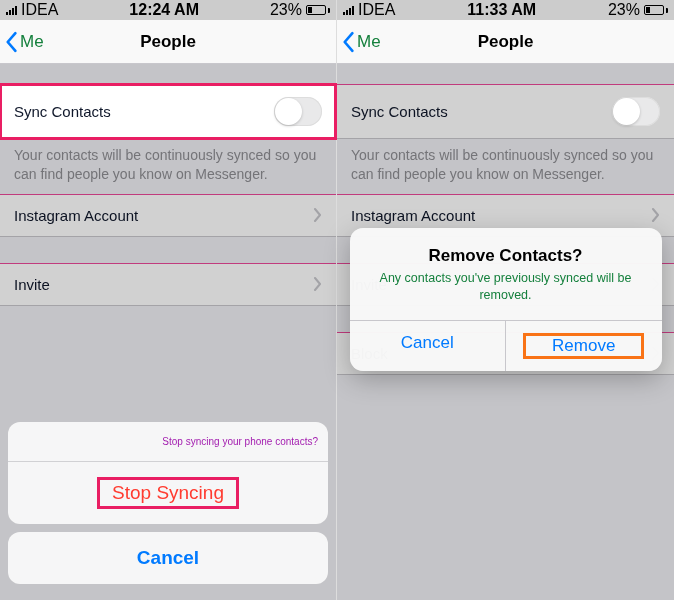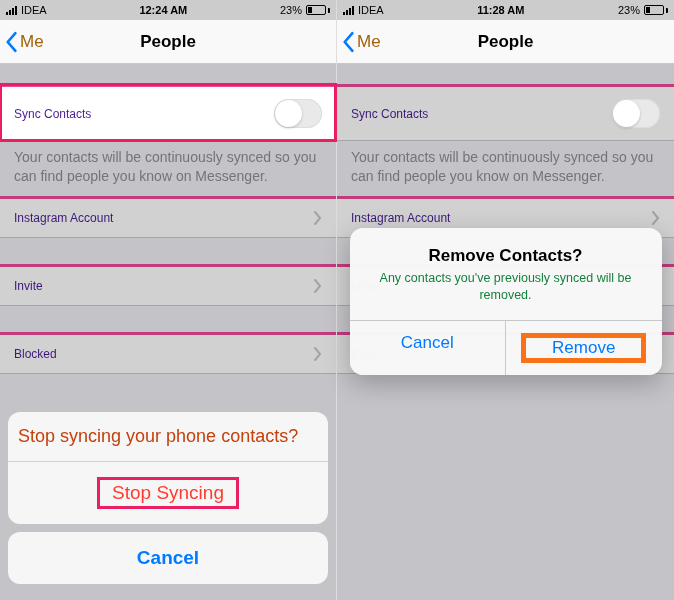--- a/index.html
+++ b/index.html
@@ -19,21 +19,21 @@
     position: relative;
     border-right: 1px solid #ddd;
   }
   .screen:last-child { border-right: none; }
   .statusbar {
     height: 20px;
     display: flex;
     align-items: center;
     justify-content: space-between;
     padding: 0 6px;
-    font-size: 11px;
+    font-size: 16px;
     font-weight: 500;
     color: #000;
     background: #f9f9f9;
   }
   .sb-left, .sb-right { display: flex; align-items: center; gap: 4px; }
   .sb-center { font-weight: 600; }
   .sig { display: flex; align-items: flex-end; gap: 1px; height: 10px; }
   .sig span { width: 2px; background: #000; display: inline-block; }
   .sig span:nth-child(1){height:3px;} .sig span:nth-child(2){height:5px;}
   .sig span:nth-child(3){height:7px;} .sig span:nth-child(4){height:9px;}
@@ -46,34 +46,34 @@
     display: flex;
     align-items: center;
     justify-content: center;
     position: relative;
     border-bottom: 1px solid #c8c7cc;
     background: #f9f9f9;
   }
   .nav-title { font-size: 17px; font-weight: 700; }
   .nav-back {
     position: absolute; left: 4px; top: 0; bottom: 0;
-    display: flex; align-items: center; color: #a16207; font-size: 17px;
+    display: flex; align-items: center; color: #15803d; font-size: 17px;
   }
   .nav-back svg { width: 14px; height: 22px; margin-right: 2px; }
   .content { }
   .row {
     background: #fff;
-    border-top: 3px solid #ec4899;
+    border-top: 1px solid #ec4899;
     border-bottom: 1px solid #c8c7cc;
     padding: 12px 14px;
     display: flex;
     align-items: center;
     justify-content: space-between;
-    font-size: 12px;
-    color: #4c1d95;
+    font-size: 15px;
+    color: #0f172a;
   }
   .row-spacer { height: 20px; }
   .row-spacer-lg { height: 26px; }
   .row .chev { color: #c7c7cc; }
   .chev svg { width: 9px; height: 14px; display: block; }
   .toggle {
     width: 48px; height: 29px; background: #e9e9ea;
     border-radius: 29px; position: relative; box-shadow: inset 0 0 0 1px #ddd;
   }
   .toggle .knob {
@@ -92,21 +92,21 @@
   
   .actionsheet {
     position: absolute; left: 8px; right: 8px; bottom: 8px; z-index: 10;
   }
   .sheet-block {
     background: rgba(248,248,248,.97);
     border-radius: 12px; overflow: hidden; margin-bottom: 8px;
     backdrop-filter: blur(6px);
   }
   .sheet-title {
-    text-align: left; font-size: 18px; color: #c2410c;
+    text-align: right; font-size: 10px; color: #a21caf;
     padding: 14px 10px;
     border-bottom: 1px solid #d1d1d4;
   }
   .sheet-btn {
     text-align: center; font-size: 19px; padding: 15px;
     color: #ff3b30; position: relative;
   }
   .sheet-btn.blue { color: #007aff; font-weight: 600; }
   .sheet-block.single { padding: 0; }
   .sheet-hi {
@@ -127,21 +127,21 @@
   .alert-body { padding: 18px 16px 16px; text-align: center; }
   .alert-title { font-size: 17px; font-weight: 600; margin-bottom: 4px; }
   .alert-msg { font-size: 12.5px; color: #15803d; line-height: 1.35; }
   .alert-btns { display: flex; border-top: 1px solid #c8c7cc; }
   .alert-btn {
     flex: 1; text-align: center; padding: 12px 0;
     font-size: 17px; color: #007aff;
   }
   .alert-btn + .alert-btn { border-left: 1px solid #c8c7cc; }
   .alert-hi {
-    display: inline-block; border: 5px solid #f97316; padding: 0 26px;
+    display: inline-block; border: 3px solid #f97316; padding: 0 26px;
   }
 </style>
 </head>
 <body>
 
 <div class="screens">
 
   <div class="screen">
     <div class="overlay-dim"></div>
 
@@ -198,28 +198,20 @@
       <div class="row-spacer-lg"></div>
       <div class="row">
         <span>Invite</span>
         <span class="chev">
             <svg viewBox="0 0 9 14">
               <path d="M2 1 L7 7 L2 13" stroke="#c7c7cc" stroke-width="2" fill="none" stroke-linecap="round" stroke-linejoin="round"></path>
             </svg>
           </span>
       </div>
       <div class="row-spacer-lg"></div>
-      <div class="row">
-        <span>Blocked</span>
-        <span class="chev">
-            <svg viewBox="0 0 9 14">
-              <path d="M2 1 L7 7 L2 13" stroke="#c7c7cc" stroke-width="2" fill="none" stroke-linecap="round" stroke-linejoin="round"></path>
-            </svg>
-          </span>
-      </div>
     </div>
 
     <div class="actionsheet">
       <div class="sheet-block">
         <div class="sheet-title">Stop syncing your phone contacts?</div>
         <div class="sheet-btn">
           <span class="sheet-hi">Stop Syncing</span>
         </div>
       </div>
       <div class="sheet-block single">
@@ -234,21 +226,21 @@
     <div class="statusbar">
       <div class="sb-left">
         <span class="sig">
             <span></span>
             <span></span>
             <span></span>
             <span></span>
           </span>
         <span>IDEA</span>
       </div>
-      <div class="sb-center">11:28 AM</div>
+      <div class="sb-center">11:33 AM</div>
       <div class="sb-right">
         <span>23%</span>
         <span class="bat">
             <span class="bat-body">
               <span class="bat-fill"></span>
             </span>
             <span class="bat-cap"></span>
           </span>
       </div>
     </div>

